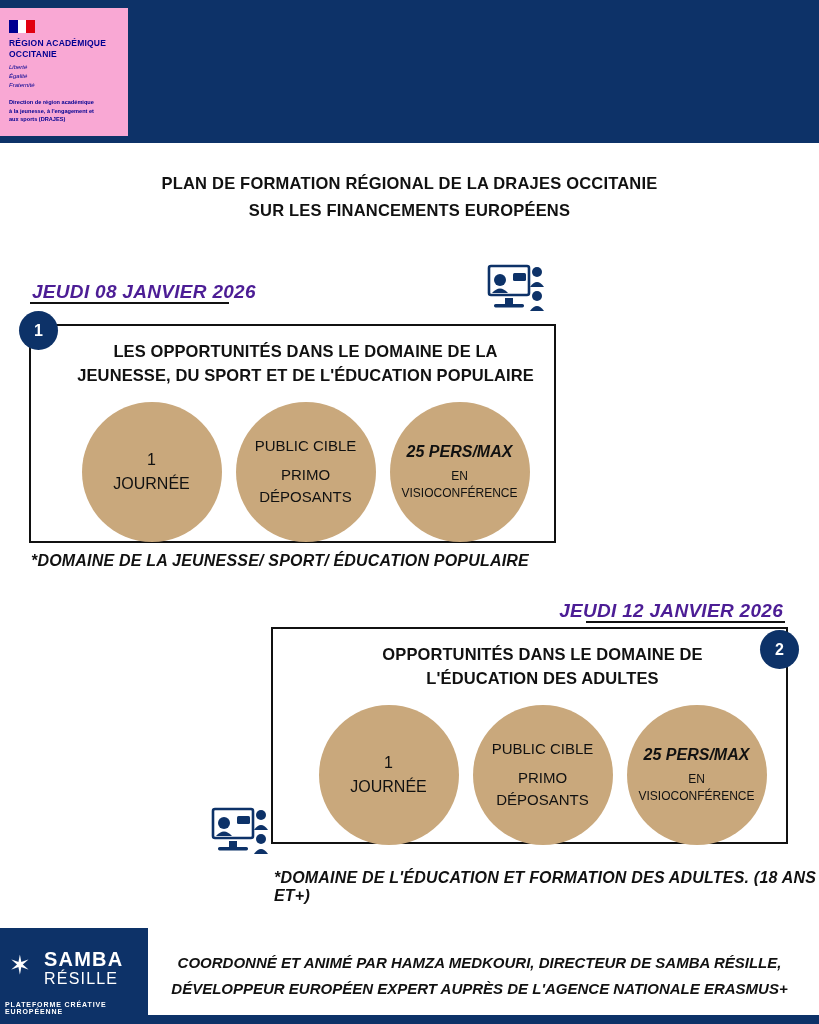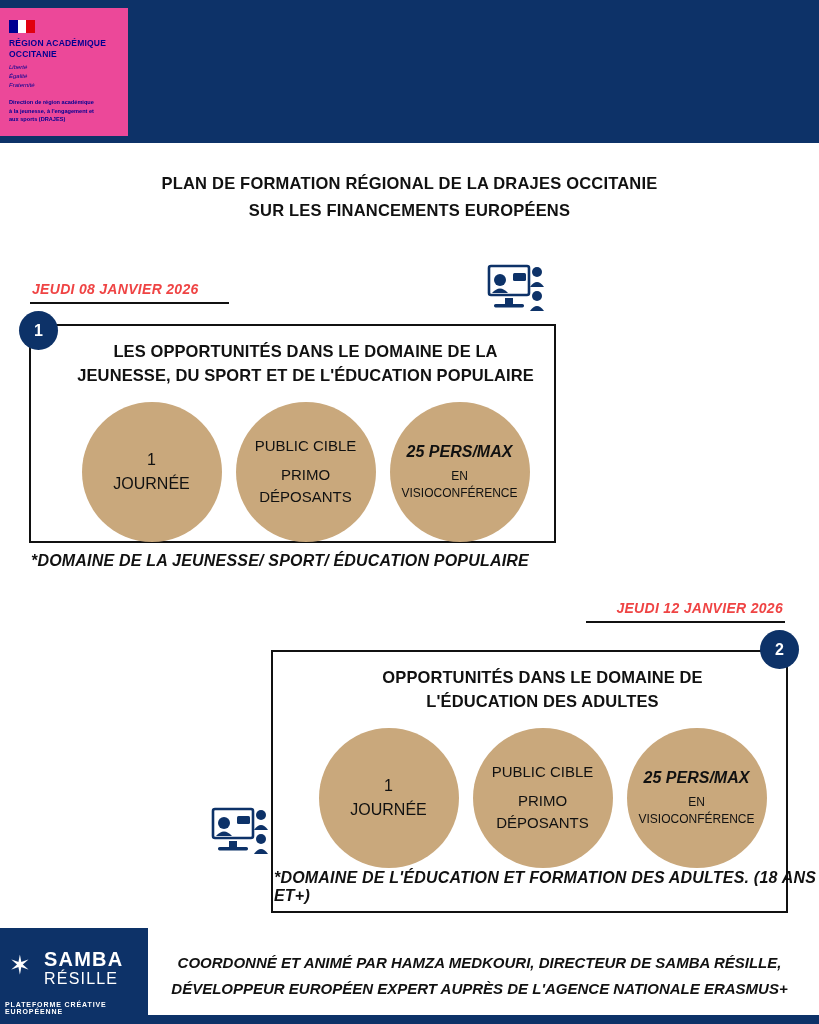--- a/index.html
+++ b/index.html
@@ -32,21 +32,21 @@
     letter-spacing: 0.3px;
     padding-left: 14px;
     padding-right: 4px;
   }
   .header-title .l2 { display: block; }
   .header-title sup { font-size: 20px; vertical-align: super; }
 
   .logo-box {
     width: 128px;
     height: 128px;
-    background: #ec4899;
+    background: #f9a8d4;
     margin-right: 12px;
     padding: 12px 9px;
     display: flex;
     flex-direction: column;
     justify-content: flex-start;
   }
   .flag {
     width: 26px; height: 17px;
     display: flex;
     margin-bottom: 5px;
@@ -85,24 +85,24 @@
     font-size: 16.5px;
     font-weight: bold;
     color: #111111;
     line-height: 1.65;
     letter-spacing: 0.2px;
   }
 
   
   .date-label {
     position: absolute;
-    font-size: 14px;
+    font-size: 19px;
     font-style: italic;
     font-weight: bold;
-    color: #ef4444;
+    color: #4c1d95;
     letter-spacing: 0.3px;
   }
   .date-underline {
     position: absolute;
     height: 2px;
     background: #111111;
   }
   .badge {
     position: absolute;
     width: 39px; height: 39px;
@@ -295,21 +295,21 @@
   </div>
 </div>
 
 <div class="footnote" style="left:31px; top:552px;">*DOMAINE DE LA JEUNESSE/ SPORT/ ÉDUCATION POPULAIRE</div>
 
 <div class="date-label" style="right:36px; top:600px;">JEUDI 12 JANVIER 2026</div>
 <div class="date-underline" style="right:34px; top:621px; width:199px;"></div>
 
 <div class="badge" style="right:20px; top:630px;">2</div>
 
-<div class="panel" style="left:271px; top:650px; width:517px; height:263px;">
+<div class="panel" style="left:271px; top:627px; width:517px; height:217px;">
   <div class="panel-title">
     <div>OPPORTUNITÉS DANS LE DOMAINE DE</div>
     <div>L'ÉDUCATION DES ADULTES</div>
   </div>
   <div class="circles">
     <div class="circle">
       <div class="big">1</div>
       <div class="big">JOURNÉE</div>
     </div>
     <div class="circle">

